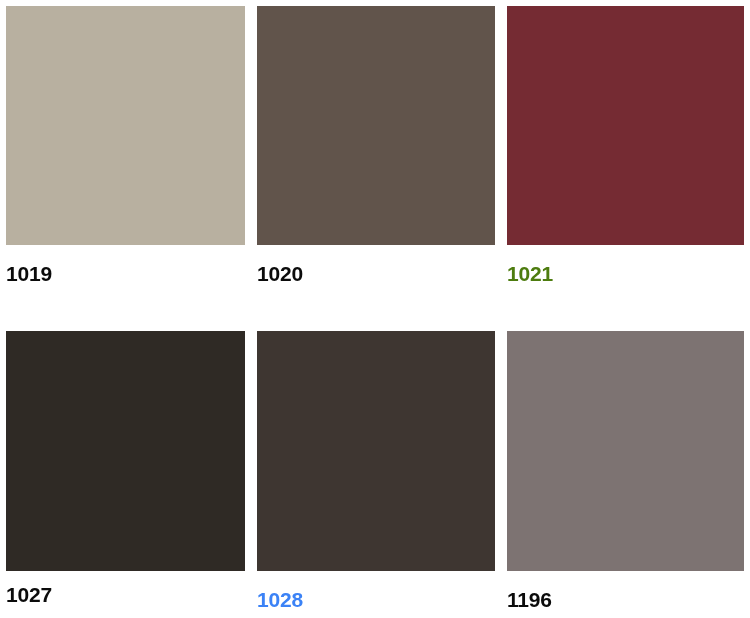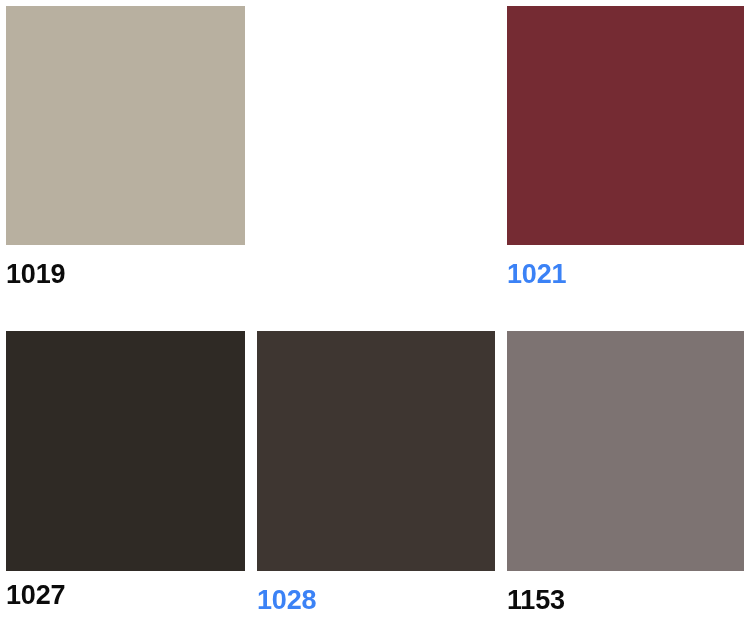--- a/index.html
+++ b/index.html
@@ -47,60 +47,64 @@
     border: 0;
     padding: 0;
   }
 
   #swatch-row-2 .swatch-chip { height: 240px; }
 
   .swatch-label {
     display: block;
     margin-top: 17px;
     font-family: "Liberation Sans", sans-serif;
-    font-size: 27px;
+    font-size: 21px;
     font-weight: bold;
     line-height: 24px;
     letter-spacing: -0.2px;
     color: #0b0b0b;
     white-space: nowrap;
   }
 </style>
 </head>
 <body style="background-color: rgb(255, 255, 255);">
 
 <div id="swatch-sheet">
 
   <div class="swatch-row" id="swatch-row-1">
 
     <div class="swatch-cell col-1">
       <div class="swatch-chip" style="background-color: rgb(184, 176, 160);"></div>
       <span class="swatch-label" style="color: rgb(11, 11, 11);">1019</span>
     </div>
 
+    <div class="swatch-cell col-2">
+      <div class="swatch-chip" style="background-color: rgb(97, 84, 75);"></div>
+      <span class="swatch-label" style="color: rgb(11, 11, 11);">1020</span>
+    </div>
 
     <div class="swatch-cell col-3">
       <div class="swatch-chip" style="background-color: rgb(117, 43, 51);"></div>
-      <span class="swatch-label" style="color: #3b82f6;">1021</span>
+      <span class="swatch-label" style="color: #4d7c0f;">1021</span>
     </div>
 
   </div>
 
   <div class="swatch-row" id="swatch-row-2">
 
     <div class="swatch-cell col-1">
       <div class="swatch-chip" style="background-color: rgb(47, 42, 37);"></div>
       <span class="swatch-label" style="color: rgb(11, 11, 11); margin-top: 12px;">1027</span>
     </div>
 
     <div class="swatch-cell col-2">
       <div class="swatch-chip" style="background-color: rgb(62, 54, 49);"></div>
       <span class="swatch-label" style="color: #3b82f6;">1028</span>
     </div>
 
     <div class="swatch-cell col-3">
       <div class="swatch-chip" style="background-color: rgb(125, 115, 114);"></div>
-      <span class="swatch-label" style="color: rgb(11, 11, 11);">1153</span>
+      <span class="swatch-label" style="color: rgb(11, 11, 11);">1196</span>
     </div>
 
   </div>
 
 </div>
 
 </body></html>

